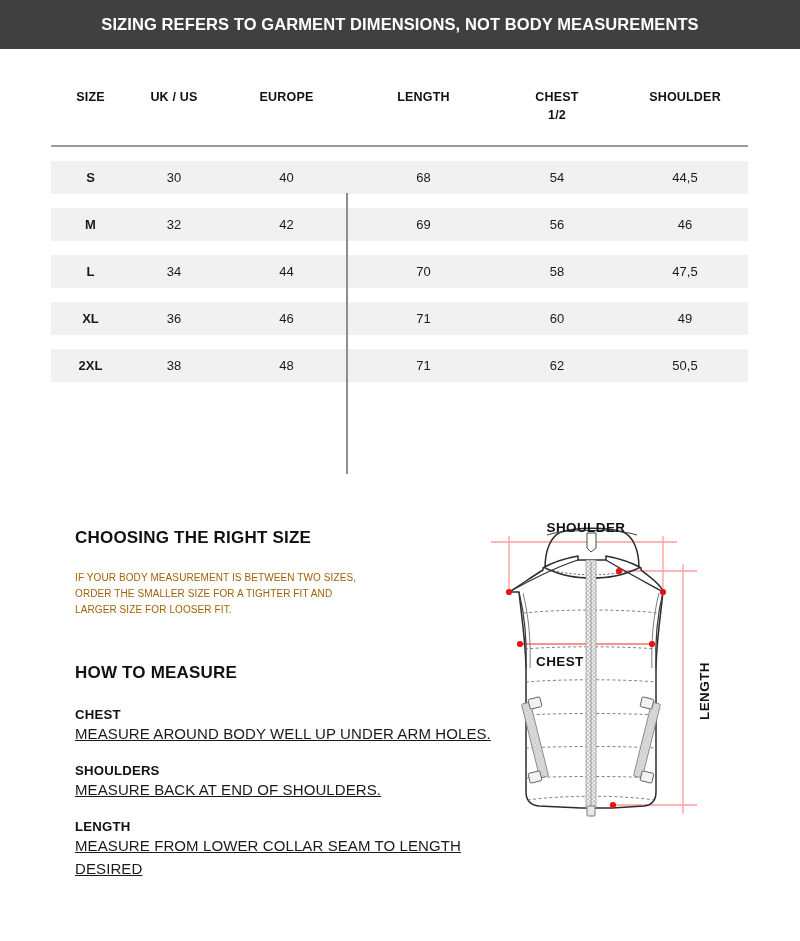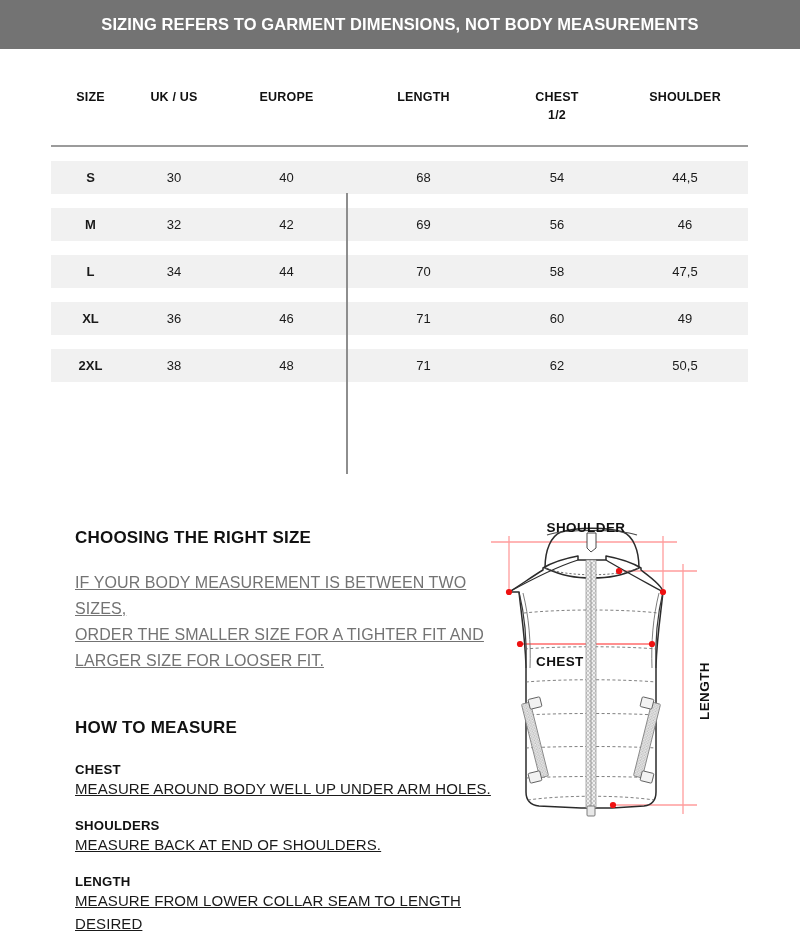--- a/index.html
+++ b/index.html
@@ -16,21 +16,21 @@
     position: relative;
   }
 
   
   .banner {
     position: absolute;
     left: 0;
     top: 0;
     width: 800px;
     height: 49px;
-    background: #737373;
+    background: #404040;
     display: flex;
     align-items: center;
     justify-content: center;
   }
   .banner-title {
     color: #ffffff;
     font-size: 16.5px;
     font-weight: bold;
     letter-spacing: 0.1px;
     white-space: nowrap;
@@ -110,26 +110,25 @@
     margin-left: 24px;
   }
   .sec-title {
     font-size: 17px;
     font-weight: bold;
     color: #111111;
     letter-spacing: 0.2px;
     margin: 0;
   }
   .sec-body {
-    font-size: 16px;
+    font-size: 10px;
     line-height: 1.62;
-    color: #737373;
+    color: #a16207;
     margin: 0;
     letter-spacing: 0.1px;
-    text-decoration: underline;
   }
   .gap-a { height: 22px; }
   .gap-b { height: 44px; }
   .gap-c { height: 24px; }
   .gap-d { height: 18px; }
 
   .measure-block { margin: 0; }
   .measure-label {
     font-size: 13.2px;
     font-weight: bold;

